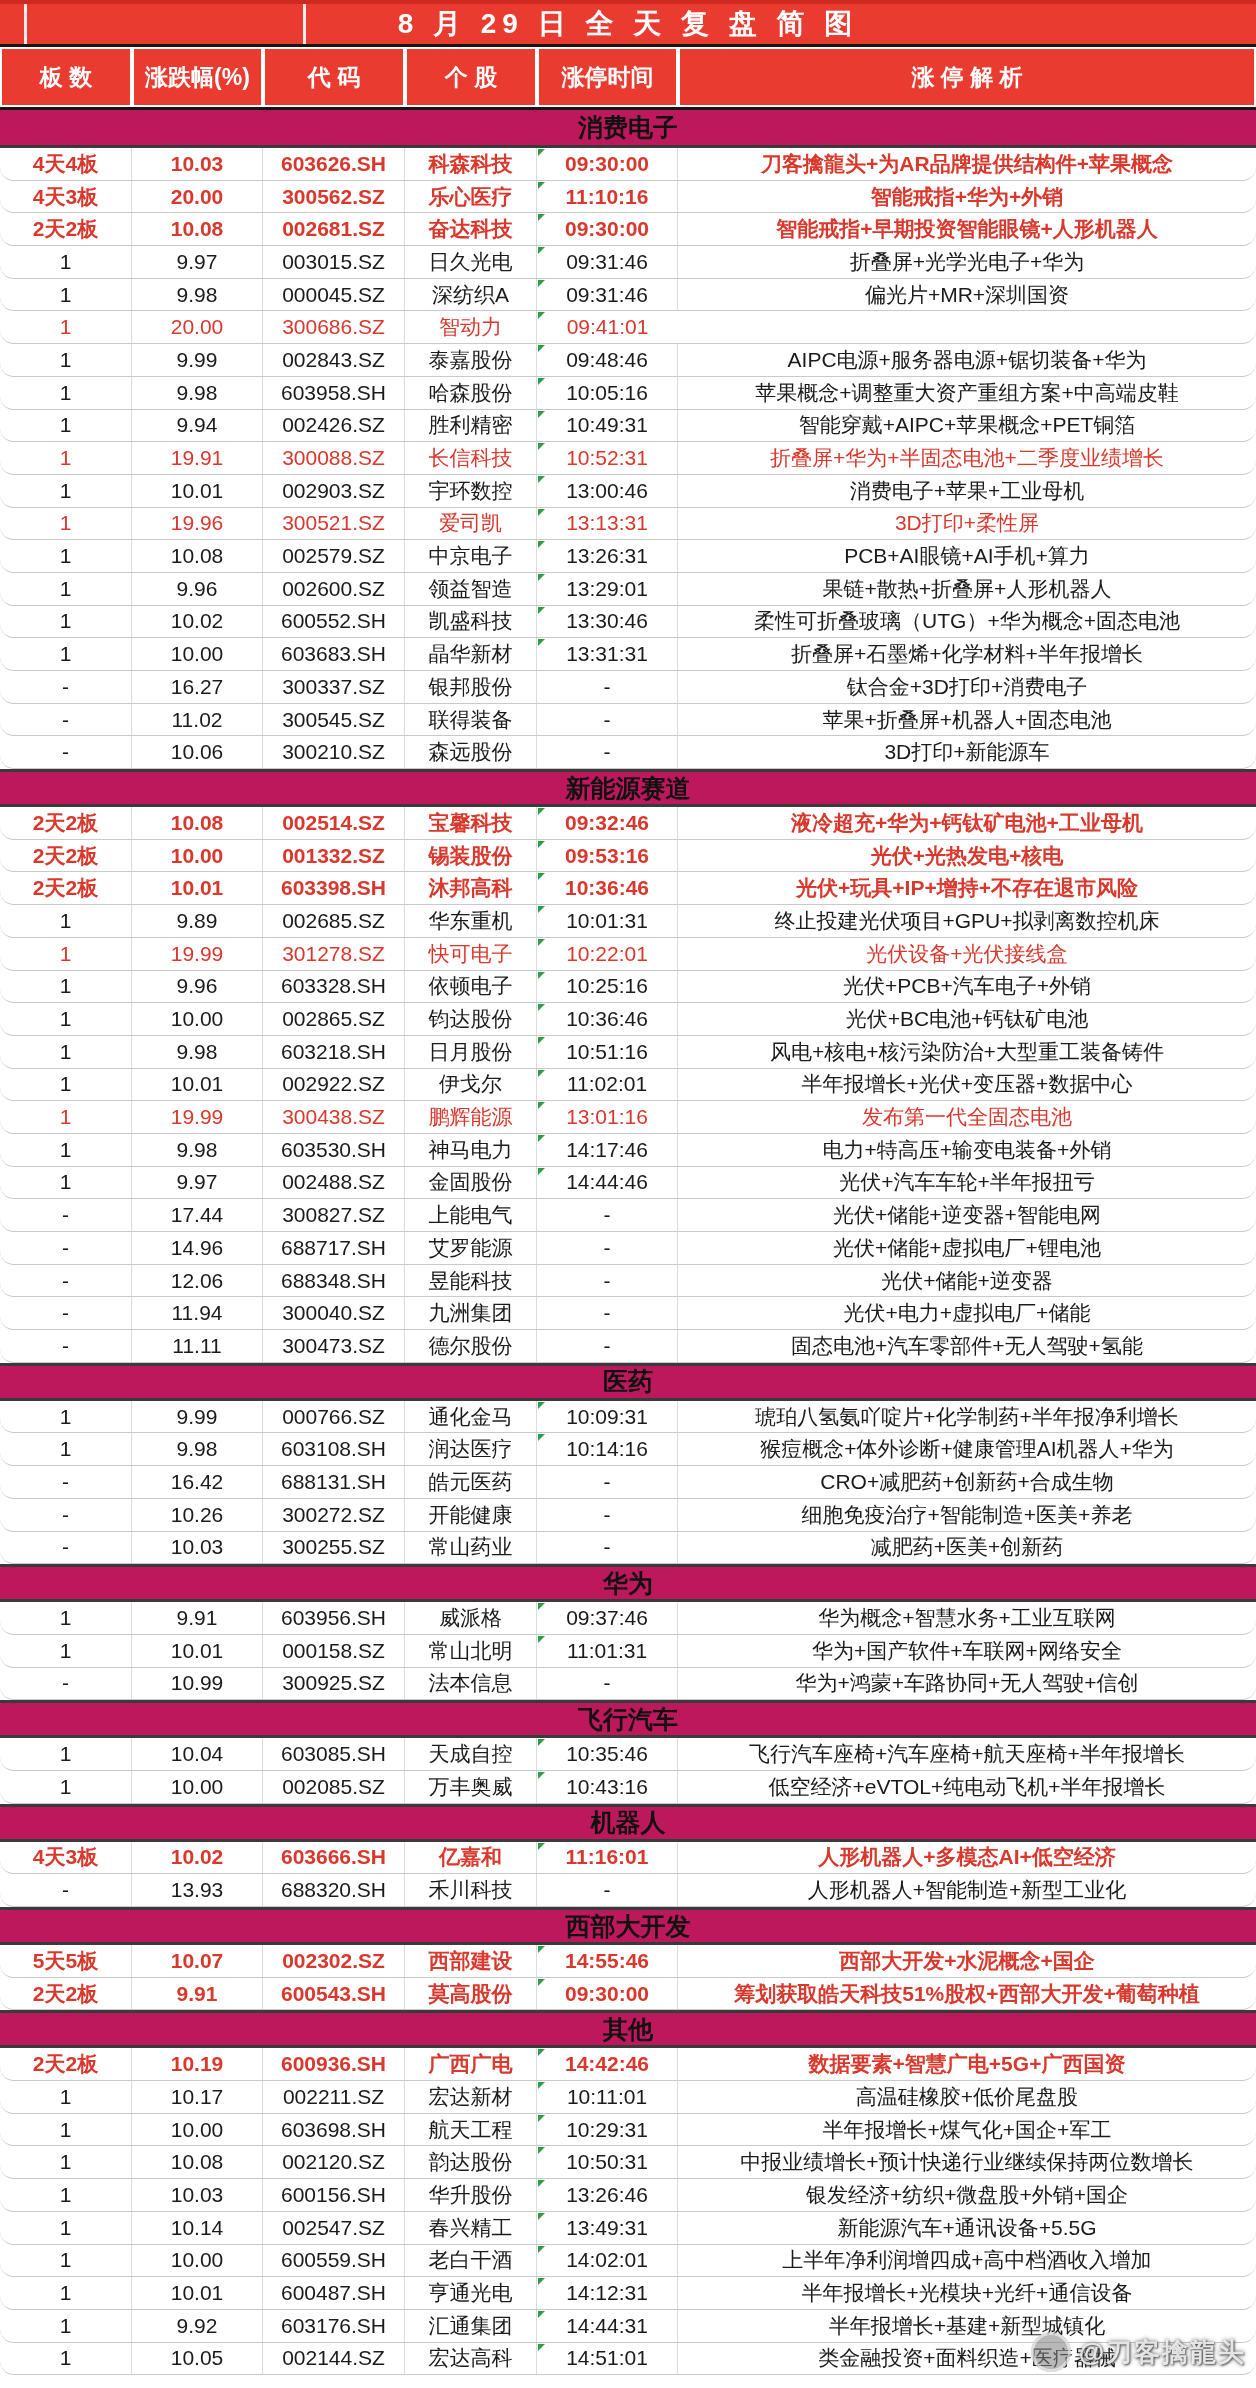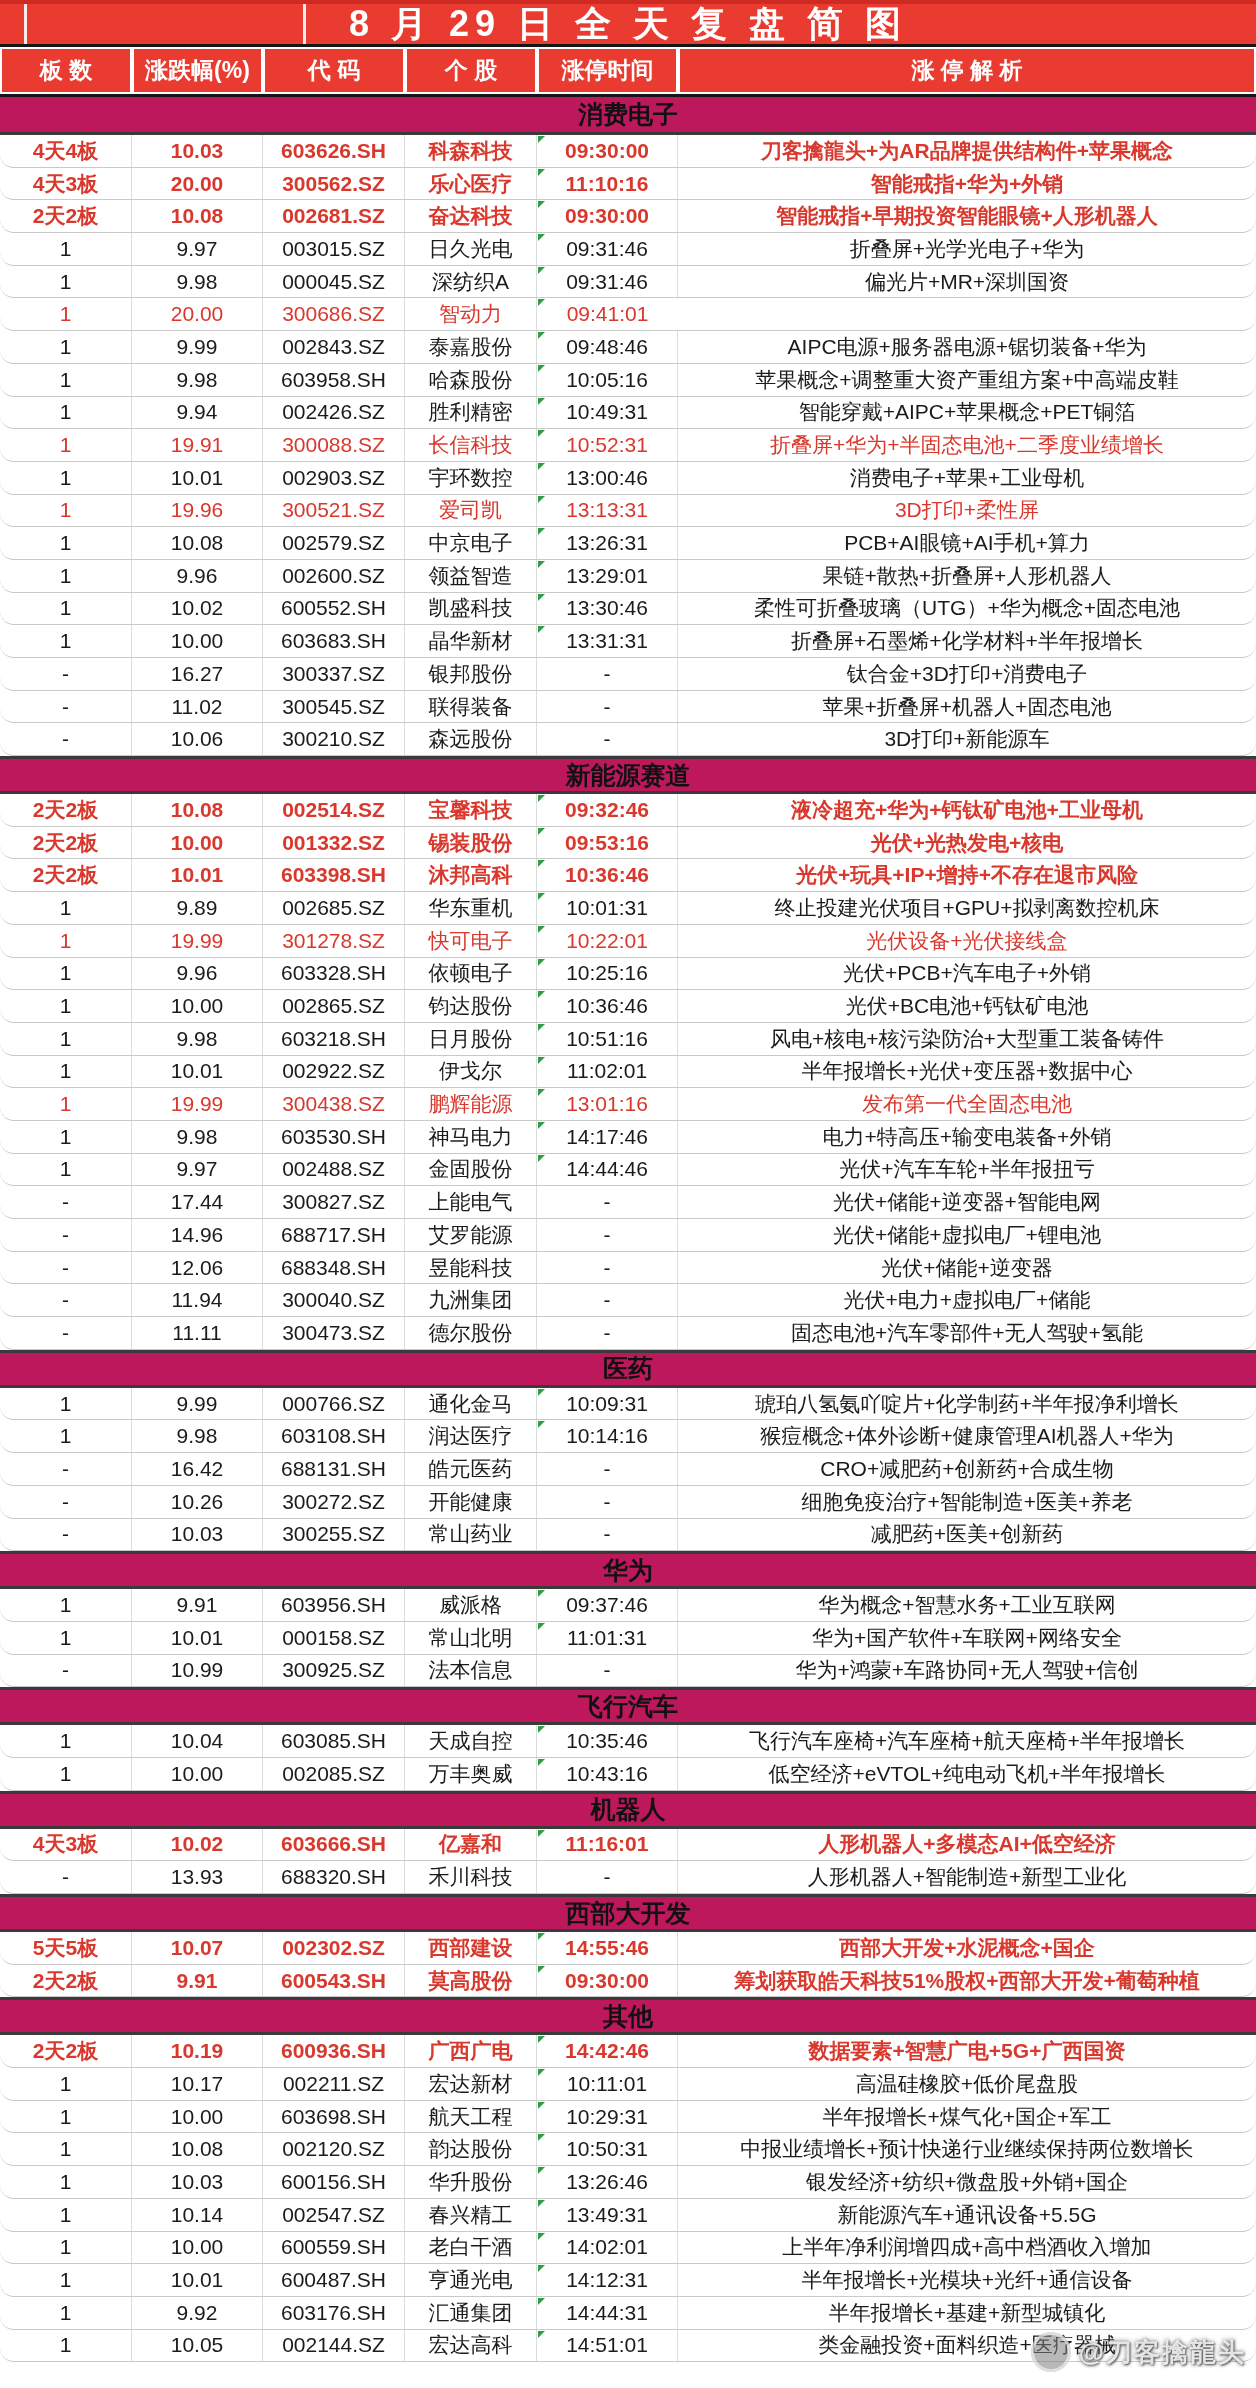--- a/index.html
+++ b/index.html
@@ -2,27 +2,27 @@
 <html><head>
 <meta charset="utf-8">
 <style>
   html,body{margin:0;padding:0;background:#ffffff;}
   .frame{
     position:relative;width:1256px;height:2388px;overflow:hidden;background:#ffffff;
     font-family:"Liberation Sans","DejaVu Sans",sans-serif;
   }
   .title-bar{
     height:44px;background:#e93b30;border-top:4px solid #cf2a22;
-    color:#ffffff;font-weight:bold;font-size:36px;letter-spacing:6px;
+    color:#ffffff;font-weight:bold;font-size:28px;letter-spacing:6px;
     display:flex;align-items:center;justify-content:center;box-sizing:border-box;
   }
   .title-sep{position:absolute;top:4px;width:3px;height:40px;background:#ffffff;opacity:.9;}
   .header-row{
     display:grid;grid-template-columns:132px 131px 142px 132px 141px 1fr;
-    height:53px;background:#ffffff;border-top:3px solid #161616;border-bottom:3px solid #161616;
+    height:66px;background:#ffffff;border-top:3px solid #161616;border-bottom:3px solid #161616;
     box-sizing:border-box;
   }
   .header-cell{
     background:#e93b30;color:#ffffff;font-weight:bold;font-size:23px;
     display:flex;align-items:center;justify-content:center;margin:2px 2px;
     white-space:nowrap;overflow:hidden;
   }
   .section-row{
     height:38px;display:flex;align-items:center;justify-content:center;
     font-size:25px;font-weight:bold;color:#111111;background:#be185d;

